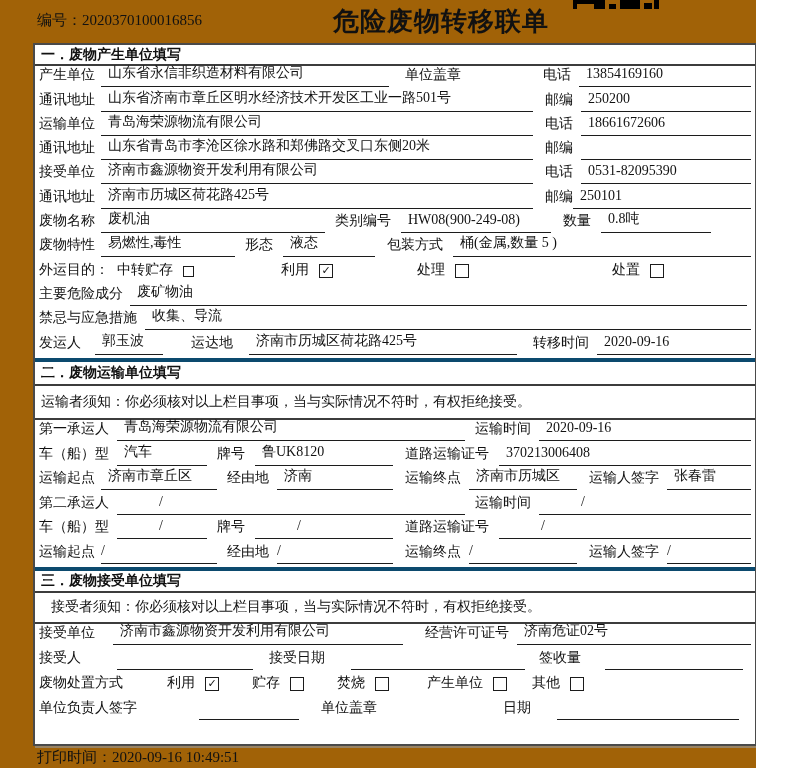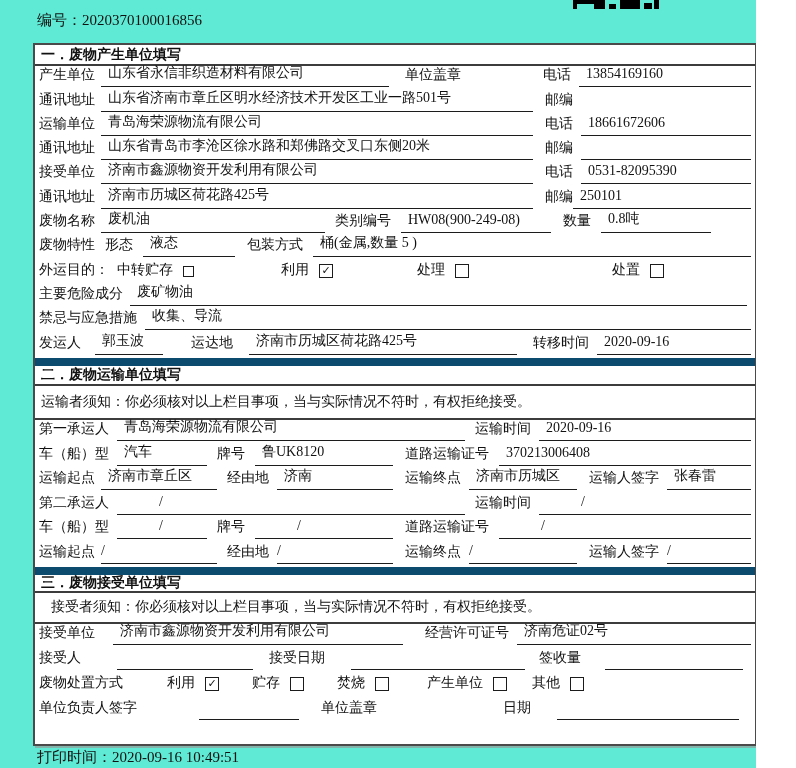--- a/index.html
+++ b/index.html
@@ -1,31 +1,31 @@
 <!DOCTYPE html>
 <html><head>
 <meta charset="utf-8">
 <style>
   html,body{margin:0;padding:0;background:#ffffff;}
-  .page{position:relative;width:756px;height:768px;background:#5eead4;overflow:hidden;
+  .page{position:relative;width:756px;height:768px;background:#a16207;overflow:hidden;
         font-family:"Liberation Serif","DejaVu Serif",serif;color:#111;}
   .edge-line{position:absolute;left:792px;top:0;width:2px;height:768px;background:#bdbdbd;}
   .serial{position:absolute;left:37px;top:11px;font-size:15px;white-space:nowrap;}
   .doc-title{position:absolute;left:333px;top:4px;font-size:26px;font-weight:bold;
              font-family:"Liberation Sans","DejaVu Sans",sans-serif;letter-spacing:1px;white-space:nowrap;}
   .qr{position:absolute;left:573px;top:0;width:86px;height:9px;overflow:hidden;}
   .qr i{position:absolute;background:#000;}
   .print-time{position:absolute;left:37px;top:748px;font-size:15px;white-space:nowrap;}
 
   .form{position:absolute;left:33px;top:43px;width:724px;height:703px;box-sizing:border-box;
         border:2px solid #4a4a4a;box-shadow:2px 2px 0 rgba(150,150,150,.65);overflow:hidden;background:#fff;}
   .sec-h{display:flex;align-items:center;box-sizing:border-box;padding-left:6px;
          font-family:"Liberation Sans","DejaVu Sans",sans-serif;font-weight:bold;font-size:14px;
          border-bottom:2px solid #3c3c3c;}
-  .sec-h.bt{border-top:8px solid #0c4a6e;}
+  .sec-h.bt{border-top:4px solid #0c4a6e;}
   .h1{height:21px;} .h2{height:28px;} .h3{height:26px;}
   .notice{display:flex;align-items:center;box-sizing:border-box;padding-left:6px;font-size:14px;
           border-bottom:2px solid #3c3c3c;}
   .n2{height:34px;} .n3{height:31px;padding-left:16px;}
 
   .row{display:flex;align-items:flex-end;box-sizing:border-box;padding:0 4px 3px 4px;font-size:14px;}
   .r1{height:24.3px;} .r2{height:24.5px;} .r3{height:24.75px;}
   .lb{flex:none;white-space:nowrap;padding-bottom:3px;}
   .u{flex:none;border-bottom:1px solid #1c1c1c;min-height:17px;box-sizing:border-box;
      padding:0 2px 4px 7px;white-space:nowrap;overflow:hidden;}
@@ -39,20 +39,21 @@
   .cb-sm{width:9px;height:9px;margin-bottom:5px;}
 </style>
 </head>
 <body>
 
 <div class="page">
   <div class="edge-line"></div>
 
   <div class="serial"><span>编号：</span><span>2020370100016856</span></div>
 
+  <div class="doc-title">危险废物转移联单</div>
 
   <div class="qr">
     <i style="left:0;top:0;width:17px;height:16px;background:transparent;border:4px solid #000;"></i>
     <i style="left:23px;top:0;width:9px;height:9px;"></i>
     <i style="left:36px;top:4px;width:7px;height:5px;"></i>
     <i style="left:47px;top:0;width:20px;height:9px;"></i>
     <i style="left:71px;top:3px;width:8px;height:6px;"></i>
     <i style="left:81px;top:0;width:5px;height:9px;"></i>
   </div>
 
@@ -66,20 +67,21 @@
       <span class="lb" style="margin-left:16px">单位盖章</span>
       <span class="sp"></span>
       <span class="lb">电话</span>
       <span class="u" style="width:172px;margin-left:8px">13854169160</span>
     </div>
 
     <div class="row r1">
       <span class="lb" style="width:56px">通讯地址</span>
       <span class="u" style="width:432px;margin-left:6px">山东省济南市章丘区明水经济技术开发区工业一路501号</span>
       <span class="lb" style="margin-left:12px">邮编</span>
+      <span class="u uf" style="margin-left:8px">250200</span>
     </div>
 
     <div class="row r1">
       <span class="lb" style="width:56px">运输单位</span>
       <span class="u" style="width:432px;margin-left:6px">青岛海荣源物流有限公司</span>
       <span class="lb" style="margin-left:12px">电话</span>
       <span class="u uf" style="margin-left:8px">18661672606</span>
     </div>
 
     <div class="row r1">
@@ -107,20 +109,21 @@
       <span class="lb" style="width:56px">废物名称</span>
       <span class="u" style="width:224px;margin-left:6px">废机油</span>
       <span class="lb" style="margin-left:10px">类别编号</span>
       <span class="u" style="width:150px;margin-left:10px">HW08(900-249-08)</span>
       <span class="lb" style="margin-left:12px">数量</span>
       <span class="u" style="width:110px;margin-left:10px">0.8吨</span>
     </div>
 
     <div class="row r1">
       <span class="lb" style="width:56px">废物特性</span>
+      <span class="u" style="width:134px;margin-left:6px">易燃性,毒性</span>
       <span class="lb" style="margin-left:10px">形态</span>
       <span class="u" style="width:92px;margin-left:10px">液态</span>
       <span class="lb" style="margin-left:12px">包装方式</span>
       <span class="u uf" style="margin-left:10px">桶(金属,数量 5 )</span>
     </div>
 
     <div class="row r1">
       <span class="lb">外运目的：</span>
       <span class="cbitem" style="margin-left:8px;width:122px">
         <span class="lb">中转贮存</span>

